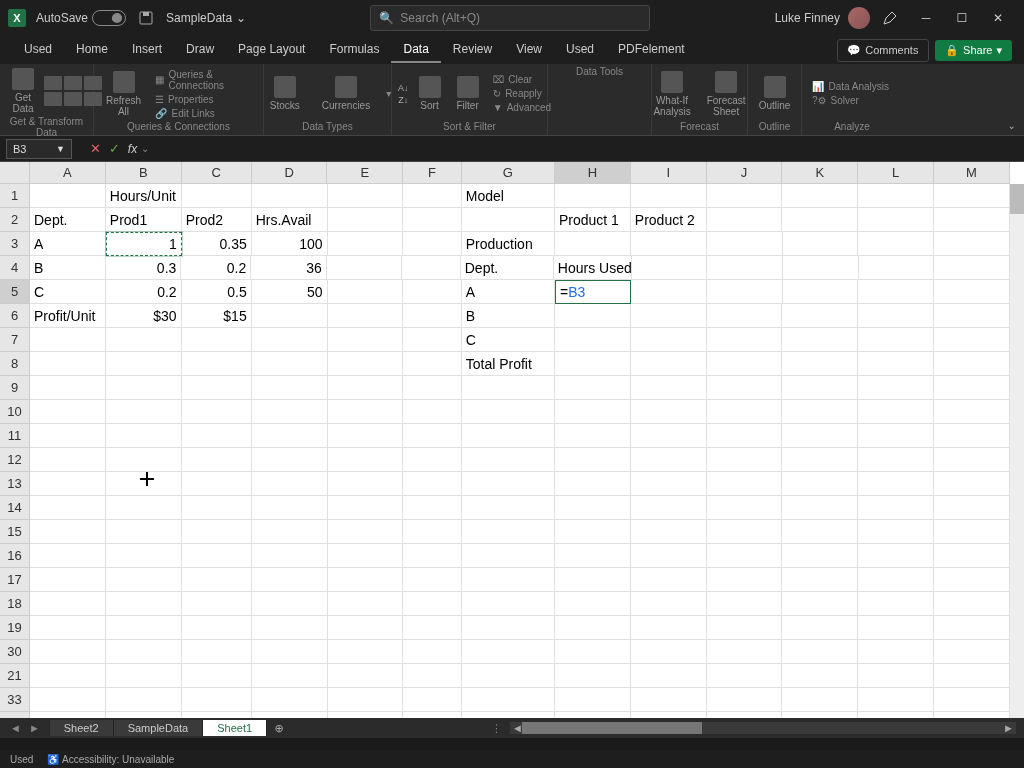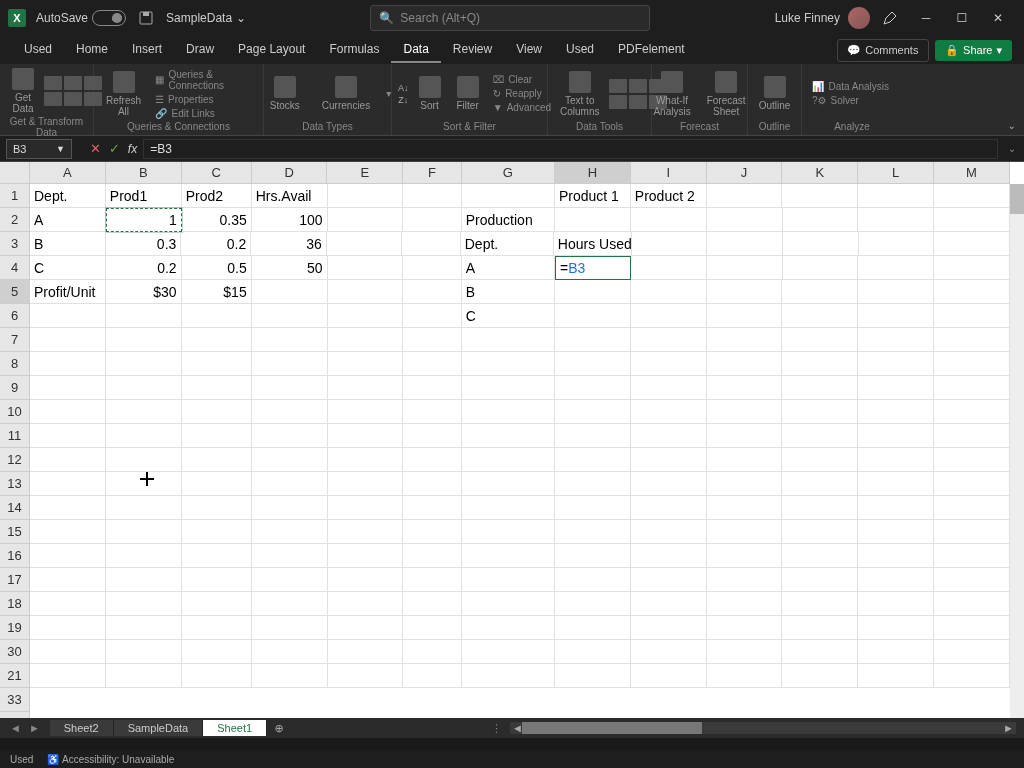--- a/index.html
+++ b/index.html
@@ -205,35 +205,20 @@
         </div>
       <div class="ribbon-col">
         <div class="ribbon-btn-sm">⌧ <span>Clear</span></div>
         <div class="ribbon-btn-sm">↻ <span>Reapply</span></div>
         <div class="ribbon-btn-sm">▼ <span>Advanced</span></div>
       </div>
     </div>
     <div class="label">Sort &amp; Filter</div>
   </div>
   <div class="ribbon-group" style="width:104px">
-    <div class="body">
-      <div class="ribbon-btn-lg">
-          <div class="ico"></div>
-          <span style="white-space:pre;text-align:center">Text to
-Columns</span>
-        </div>
-      <div class="ribbon-icons-grid">
-          <div class="i"></div>
-          <div class="i"></div>
-          <div class="i"></div>
-          <div class="i"></div>
-          <div class="i"></div>
-          <div class="i"></div>
-        </div>
-    </div>
     <div class="label">Data Tools</div>
   </div>
   <div class="ribbon-group" style="width:96px">
     <div class="body" style="justify-content:center">
       <div class="ribbon-btn-lg">
           <div class="ico"></div>
           <span style="white-space:pre;text-align:center">What-If
 Analysis</span>
         </div>
       <div class="ribbon-btn-lg">
@@ -268,23 +253,20 @@
 <div class="formulabar">
   <div class="namebox">
       <span>B3</span>
       <span style="font-size:9px">▼</span>
     </div>
   <div class="fb-ctrls">
     <span class="cancel">✕</span>
     <span class="accept">✓</span>
     <span class="fx">fx</span>
   </div>
-  <div class="fb-input">
-      <span>=B3</span>
-    </div>
   <div class="fb-expand">⌄</div>
 </div>
 
 <div class="grid-area">
   <div class="corner"></div>
   <div class="col-headers" id="col-headers">
       <div class="col-h" style="width: 78px;">A</div>
       <div class="col-h" style="width: 78px;">B</div>
       <div class="col-h" style="width: 72px;">C</div>
       <div class="col-h" style="width: 78px;">D</div>
@@ -318,20 +300,35 @@
       <div class="row-h">17</div>
       <div class="row-h">18</div>
       <div class="row-h">19</div>
       <div class="row-h">30</div>
       <div class="row-h">21</div>
       <div class="row-h">33</div>
       <div class="row-h">23</div>
     </div>
   <div class="cells" id="cells">
       <div class="row">
+        <div class="cell" style="width: 78px;"></div>
+        <div class="cell" style="width: 78px;">Hours/Unit</div>
+        <div class="cell" style="width: 72px;"></div>
+        <div class="cell" style="width: 78px;"></div>
+        <div class="cell" style="width: 78px;"></div>
+        <div class="cell" style="width: 60px;"></div>
+        <div class="cell" style="width: 96px;">Model</div>
+        <div class="cell" style="width: 78px;"></div>
+        <div class="cell" style="width: 78px;"></div>
+        <div class="cell" style="width: 78px;"></div>
+        <div class="cell" style="width: 78px;"></div>
+        <div class="cell" style="width: 78px;"></div>
+        <div class="cell" style="width: 78px;"></div>
+      </div>
+      <div class="row">
         <div class="cell" style="width: 78px;">Dept.</div>
         <div class="cell" style="width: 78px;">Prod1</div>
         <div class="cell" style="width: 72px;">Prod2</div>
         <div class="cell" style="width: 78px;">Hrs.Avail</div>
         <div class="cell" style="width: 78px;"></div>
         <div class="cell" style="width: 60px;"></div>
         <div class="cell" style="width: 96px;"></div>
         <div class="cell" style="width: 78px;">Product 1</div>
         <div class="cell" style="width: 78px;">Product 2</div>
         <div class="cell" style="width: 78px;"></div>
@@ -400,20 +397,35 @@
         <div class="cell" style="width: 78px;"></div>
       </div>
       <div class="row">
         <div class="cell" style="width: 78px;"></div>
         <div class="cell" style="width: 78px;"></div>
         <div class="cell" style="width: 72px;"></div>
         <div class="cell" style="width: 78px;"></div>
         <div class="cell" style="width: 78px;"></div>
         <div class="cell" style="width: 60px;"></div>
         <div class="cell" style="width: 96px;">C</div>
+        <div class="cell" style="width: 78px;"></div>
+        <div class="cell" style="width: 78px;"></div>
+        <div class="cell" style="width: 78px;"></div>
+        <div class="cell" style="width: 78px;"></div>
+        <div class="cell" style="width: 78px;"></div>
+        <div class="cell" style="width: 78px;"></div>
+      </div>
+      <div class="row">
+        <div class="cell" style="width: 78px;"></div>
+        <div class="cell" style="width: 78px;"></div>
+        <div class="cell" style="width: 72px;"></div>
+        <div class="cell" style="width: 78px;"></div>
+        <div class="cell" style="width: 78px;"></div>
+        <div class="cell" style="width: 60px;"></div>
+        <div class="cell" style="width: 96px;">Total Profit</div>
         <div class="cell" style="width: 78px;"></div>
         <div class="cell" style="width: 78px;"></div>
         <div class="cell" style="width: 78px;"></div>
         <div class="cell" style="width: 78px;"></div>
         <div class="cell" style="width: 78px;"></div>
         <div class="cell" style="width: 78px;"></div>
       </div>
       <div class="row">
         <div class="cell" style="width: 78px;"></div>
         <div class="cell" style="width: 78px;"></div>

